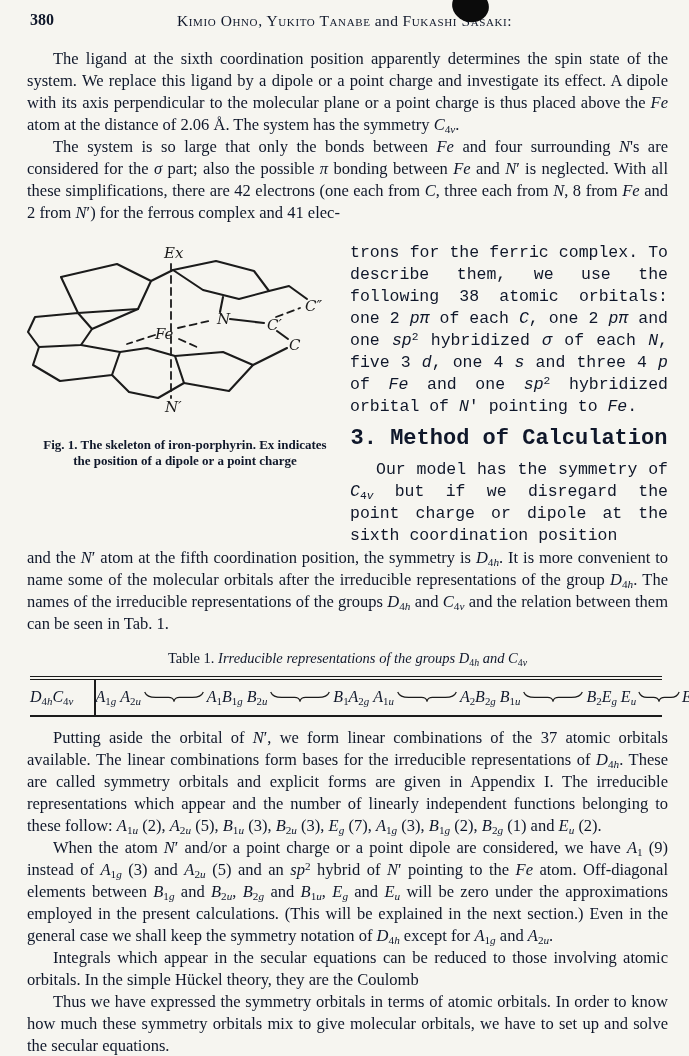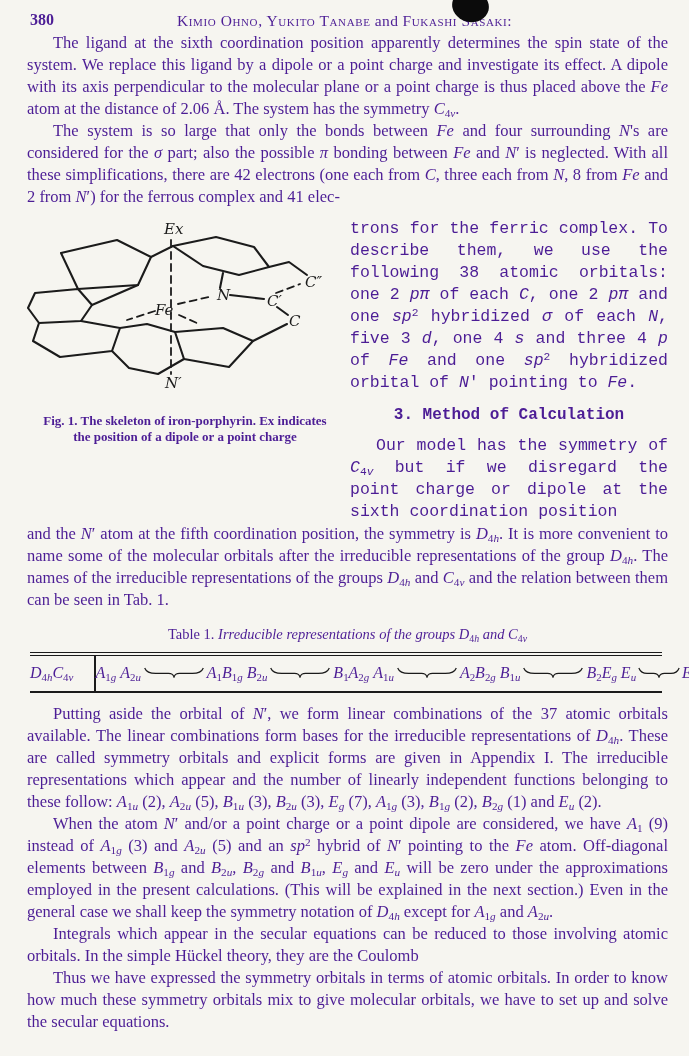--- a/index.html
+++ b/index.html
@@ -1,43 +1,43 @@
 <!DOCTYPE html>
 <html><head>
 <meta charset="utf-8">
 <style>
   html,body {margin:0; padding:0; background:#dddbd6;}
   .page {
     position:relative; width:689px; height:1056px; margin:0 auto;
-    background:#f6f5f0; color:#4c1d95; overflow:hidden;
+    background:#f6f5f0; color:#0f172a; overflow:hidden;
     font-family:"Liberation Serif","DejaVu Serif",serif;
   }
   
   .pgnum {position:absolute; left:30px; top:11px; font-size:16px; font-weight:bold;}
   .rhead {position:absolute; left:0; top:12px; width:100%; text-align:center;
           font-size:15.5px; letter-spacing:.4px;}
   .rhead .sc {font-variant:small-caps; letter-spacing:.6px;}
   .blot {position:absolute; left:452px; top:-10px; width:37px; height:32px;
          background:#0b0b0b; border-radius:50%; transform:rotate(14deg);}
   
-  .content {position:absolute; left:27px; top:32px; width:641px;
+  .content {position:absolute; left:27px; top:48px; width:641px;
             font-size:16.5px; line-height:22px; text-align:justify;}
   p {margin:0;}
   p.ind {text-indent:26px;}
   sub {font-size:68%; line-height:0; vertical-align:-0.28em;}
   sup {font-size:68%; line-height:0; vertical-align:0.45em;}
   i   {font-style:italic;}
   
-  .figrow {display:flex; align-items:flex-start; margin-top:10px;}
+  .figrow {display:flex; align-items:flex-start; margin-top:18px;}
   .figcol {flex:0 0 316px; width:316px;}
   .figsvg {display:block; margin:2px 0 0 0;}
   .figcap {font-size:13px; line-height:16px; font-weight:bold; text-align:center;
            margin-top:5px; padding:0 8px; text-indent:0;}
   .rightcol {flex:1 1 auto; margin-left:7px; min-width:0;font-family:Liberation Mono, monospace;}
-  .mheading {font-size:16px; font-weight:bold; text-align:center; margin:10px 0 9px;}
+  .mheading {font-size:22px; font-weight:bold; text-align:center; margin:10px 0 9px;}
   
   .tblwrap {margin-top:12px;}
   .tcaption {text-align:center; font-size:14.5px; margin-bottom:7px; text-indent:0;}
   .tbl {display:flex; align-items:stretch; margin:0 6px 0 3px;
         border-top:4px double #1b1b1b; border-bottom:2px solid #1b1b1b;}
   .tcol {flex:1 1 0; display:flex; flex-direction:row; align-items:center;
          padding:7px 0 8px;}
   .tcol.labelcol {flex:0 0 64px;}
   .vrule {flex:0 0 1.5px; background:#1b1b1b;}
   .trow {font-size:16px; line-height:20px; white-space:nowrap;}

